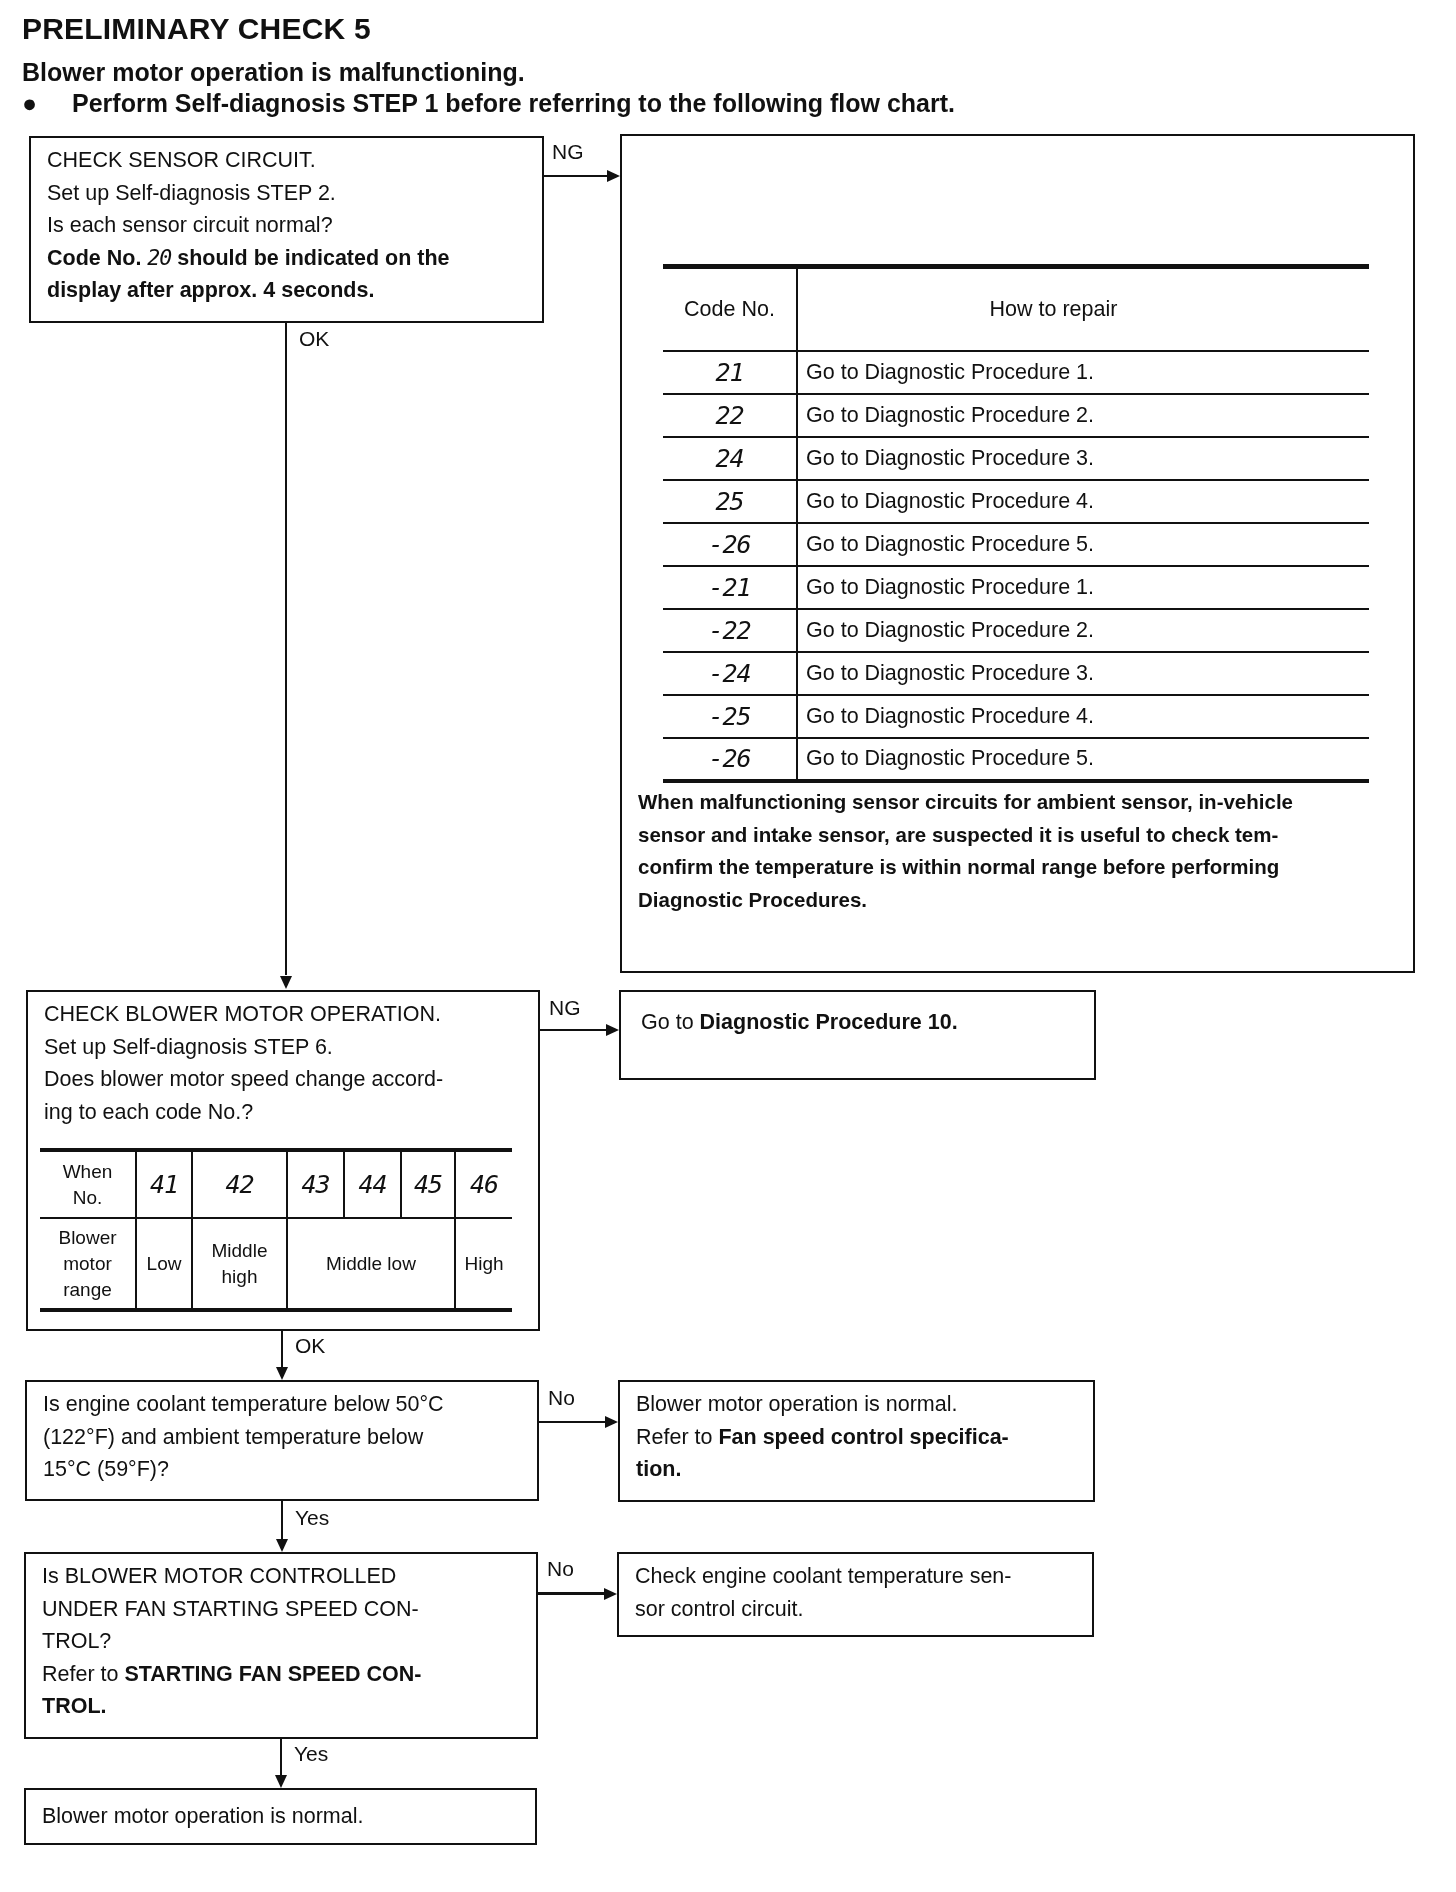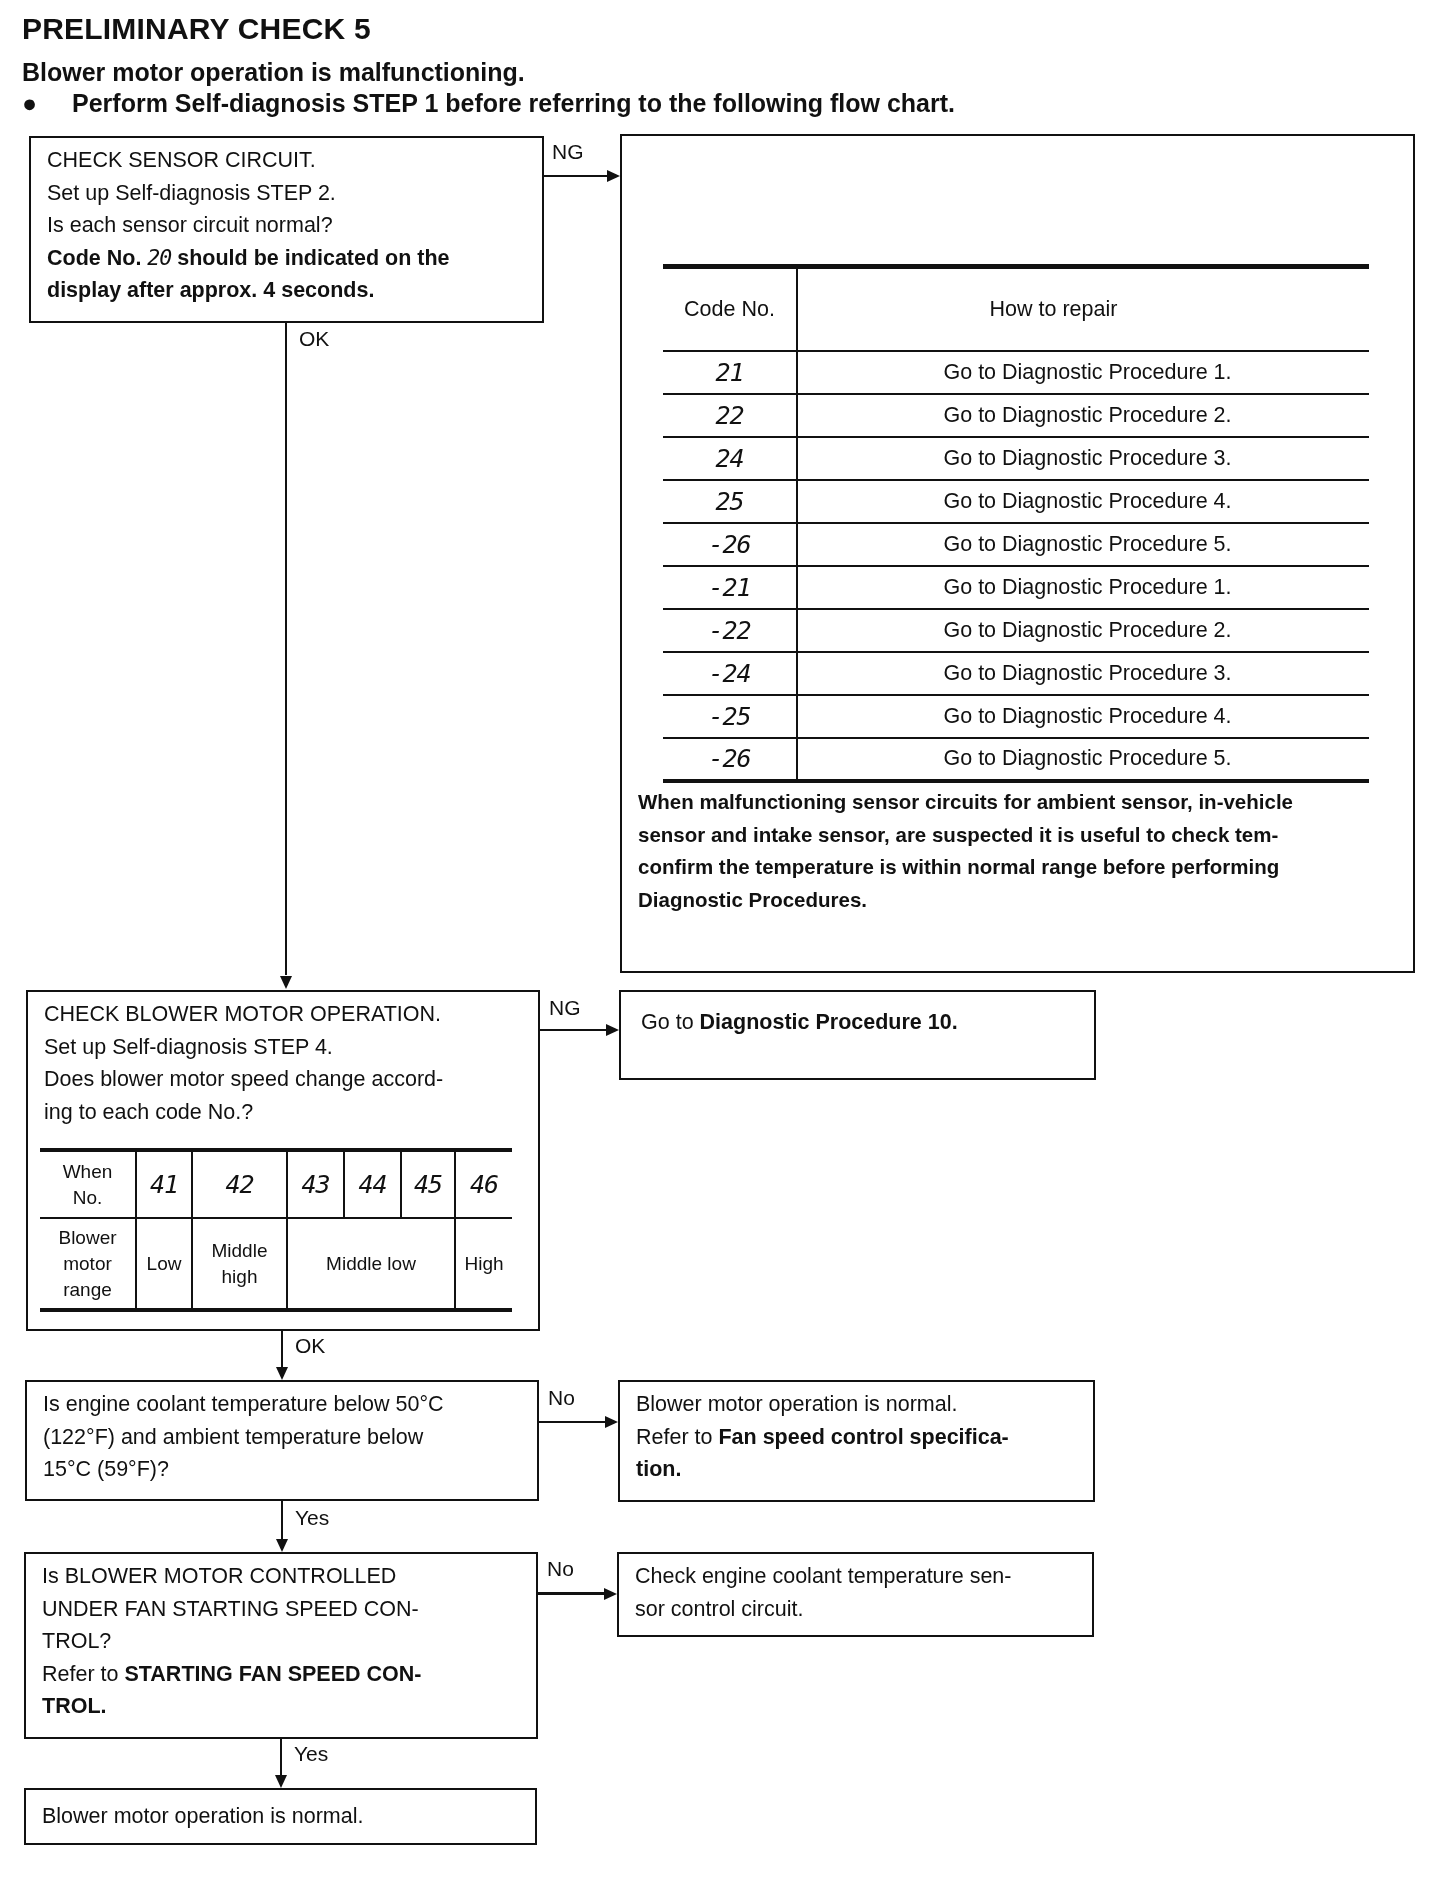--- a/index.html
+++ b/index.html
@@ -20,21 +20,21 @@
   .arrow-d { position: absolute; width: 0; height: 0; border-left: 6px solid transparent; border-right: 6px solid transparent; border-top: 13px solid #111; }
   .lbl { position: absolute; font-size: 21px; }
 
   
   table.codes { position: absolute; left: 663px; top: 264px; width: 706px; border-collapse: collapse; font-size: 21.5px; }
   table.codes th, table.codes td { border-bottom: 2px solid #111; }
   table.codes thead tr { border-top: 5px solid #111; }
   table.codes th { font-weight: normal; height: 84px; }
   table.codes th.c1, table.codes td.c1 { width: 134px; border-right: 2px solid #111; text-align: center; }
   table.codes th.c2 { text-align: center; padding-right: 60px; }
-  table.codes td { height: 43px; text-align: center; }
+  table.codes td { height: 43px; }
   table.codes td.c2 { padding-left: 8px; }
   table.codes td.c1 { font-size: 25px; }
   table.codes tr.last td { border-bottom: 4px solid #111; }
 
   
   table.blower { position: absolute; left: 40px; top: 1148px; width: 472px; border-collapse: collapse; font-size: 19px; text-align: center; }
   table.blower thead tr { border-top: 4px solid #111; }
   table.blower td { border-right: 2px solid #111; border-bottom: 2px solid #111; line-height: 26px; }
   table.blower td:last-child { border-right: none; }
   table.blower tr.r2 td { border-bottom: 4px solid #111; height: 92px; }
@@ -125,21 +125,21 @@
     <tr class="last">
         <td class="c1 seg">-26</td>
         <td class="c2">Go to Diagnostic Procedure 5.</td>
       </tr>
   </tbody>
 </table>
 
 <div class="box" style="left:26px; top:990px; width:514px; height:341px;">
   <div class="txt" style="padding:6px 16px;">
     <div>CHECK BLOWER MOTOR OPERATION.</div>
-    <div>Set up Self-diagnosis STEP 4.</div>
+    <div>Set up Self-diagnosis STEP 6.</div>
     <div>Does blower motor speed change accord-</div>
     <div>ing to each code No.?</div>
   </div>
 </div>
 
 <table class="blower">
   <thead>
     <tr class="r1">
       <td style="width:96px;">
           <div>When</div>

